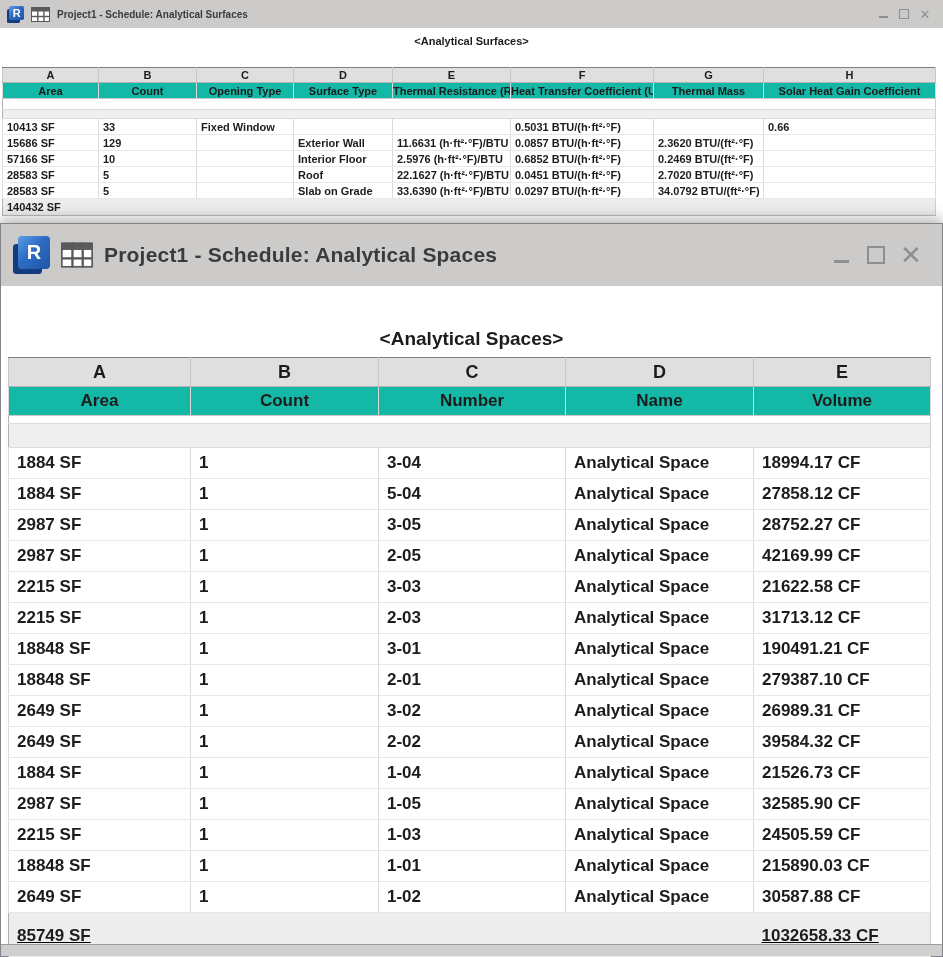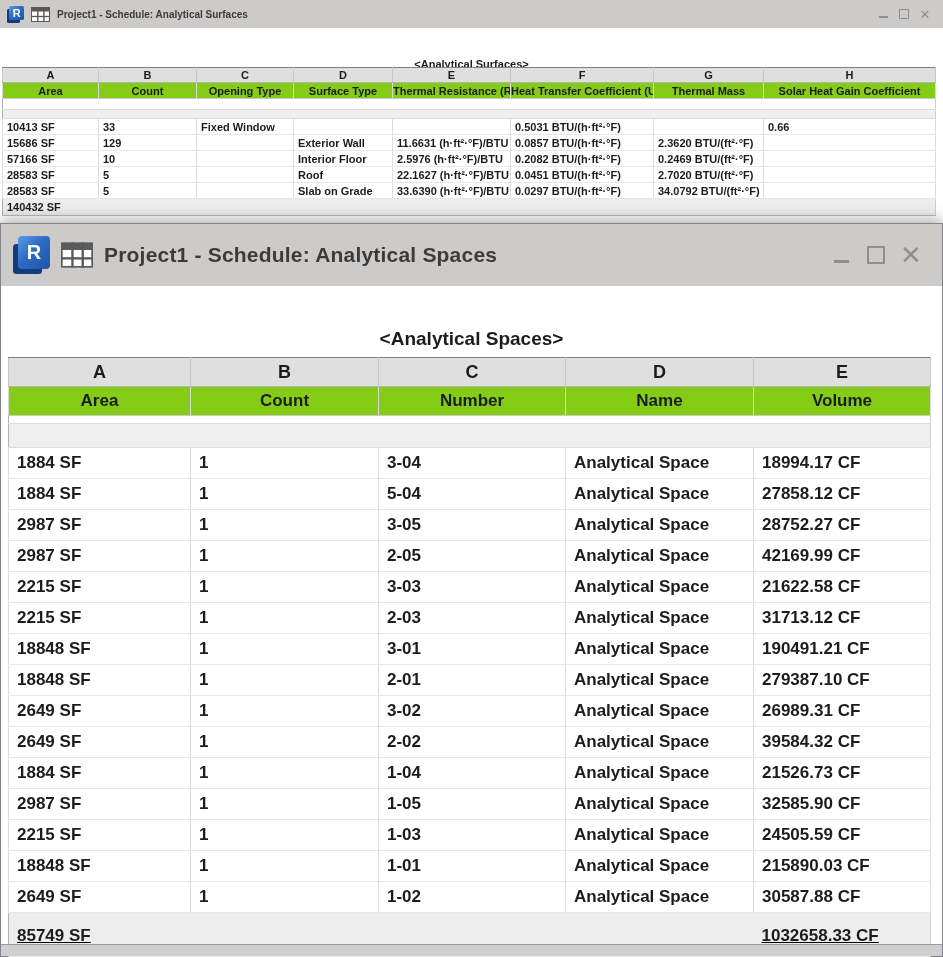--- a/index.html
+++ b/index.html
@@ -19,39 +19,39 @@
   .revit .face{position:absolute;right:0;top:0;width:86%;height:86%;border-radius:12%;
     background:linear-gradient(135deg,#5a9de8 0%,#2e6cc4 45%,#1c55a6 100%);
     display:flex;align-items:center;justify-content:center;color:#fff;font-weight:700;}
   
   .gridicon{flex:none;display:block;}
   
   .sched{border-collapse:collapse;table-layout:fixed;background:#fff;}
   .sched th,.sched td{overflow:hidden;white-space:nowrap;font-weight:700;color:#1c1c1c;padding:0;}
   .sched .letters th{background:#dfdfdf;border-top:1px solid #7f7f7f;border-bottom:1px solid #b3b3b3;
     border-left:1px solid #c6c6c6;border-right:1px solid #c6c6c6;text-align:center;}
-  .sched .names th{background:#84cc16;border-bottom:1px solid #c9c9c9;
+  .sched .names th{background:#14b8a6;border-bottom:1px solid #c9c9c9;
     border-left:1px solid #dadada;border-right:1px solid #dadada;text-align:center;}
   .sched .gap td{border:none;background:#fff;}
   .sched .blank td{background:#efefef;border-top:1px solid #dcdcdc;border-bottom:1px solid #dcdcdc;}
   .sched .data td{border-left:1px solid #dcdcdc;border-right:1px solid #dcdcdc;border-bottom:1px solid #e7e7e7;text-align:left;}
   .sched .total td{background:#ededed;border-top:1px solid #cfcfcf;border-bottom:1px solid #bdbdbd;text-align:left;}
   .sched{border-left:1px solid #b9aeae;border-right:1px solid #cfcfcf;}
   .sched-title{position:absolute;width:100%;text-align:center;font-weight:700;color:#1c1c1c;}
   
   #surfWin{top:0;left:0;width:943px;height:223px;}
   #surfWin .titlebar{height:28px;padding:0 10px 0 7px;gap:7px;}
   #surfWin .title{font-size:10px;}
   #surfWin .revit{width:17px;height:17px;}
   #surfWin .revit .face{font-size:11px;}
   #surfWin .ctl{width:16px;height:16px;margin-left:5px;}
   #surfWin .ctl .bar{width:9px;height:2px;margin-top:6px;}
   #surfWin .ctl .box{width:8px;height:8px;border-width:1.5px;}
   #surfWin .ctl.close{font-size:13px;}
-  #surfTitle{top:58px;font-size:11px;}
+  #surfTitle{top:35px;font-size:11px;}
   #surfTable{position:absolute;top:67px;left:2px;width:933px;font-size:11px;}
   #surfTable col:nth-child(1){width:96px}#surfTable col:nth-child(2){width:98px}
   #surfTable col:nth-child(3){width:97px}#surfTable col:nth-child(4){width:99px}
   #surfTable col:nth-child(5){width:118px}#surfTable col:nth-child(6){width:143px}
   #surfTable col:nth-child(7){width:110px}#surfTable col:nth-child(8){width:172px}
   #surfTable .letters{height:15px;}#surfTable .names{height:16px;}
   #surfTable .gap{height:11px;}#surfTable .blank{height:9px;}
   #surfTable .data{height:16px;}#surfTable .total{height:17px;}
   #surfTable .data td,#surfTable .total td{padding-left:4px;}
   
@@ -164,21 +164,21 @@
           <td>0.0857 BTU/(h·ft²·°F)</td>
           <td>2.3620 BTU/(ft²·°F)</td>
           <td></td>
         </tr>
         <tr class="data">
           <td>57166 SF</td>
           <td>10</td>
           <td></td>
           <td>Interior Floor</td>
           <td>2.5976 (h·ft²·°F)/BTU</td>
-          <td>0.2082 BTU/(h·ft²·°F)</td>
+          <td>0.6852 BTU/(h·ft²·°F)</td>
           <td>0.2469 BTU/(ft²·°F)</td>
           <td></td>
         </tr>
         <tr class="data">
           <td>28583 SF</td>
           <td>5</td>
           <td></td>
           <td>Roof</td>
           <td>22.1627 (h·ft²·°F)/BTU</td>
           <td>0.0451 BTU/(h·ft²·°F)</td>

